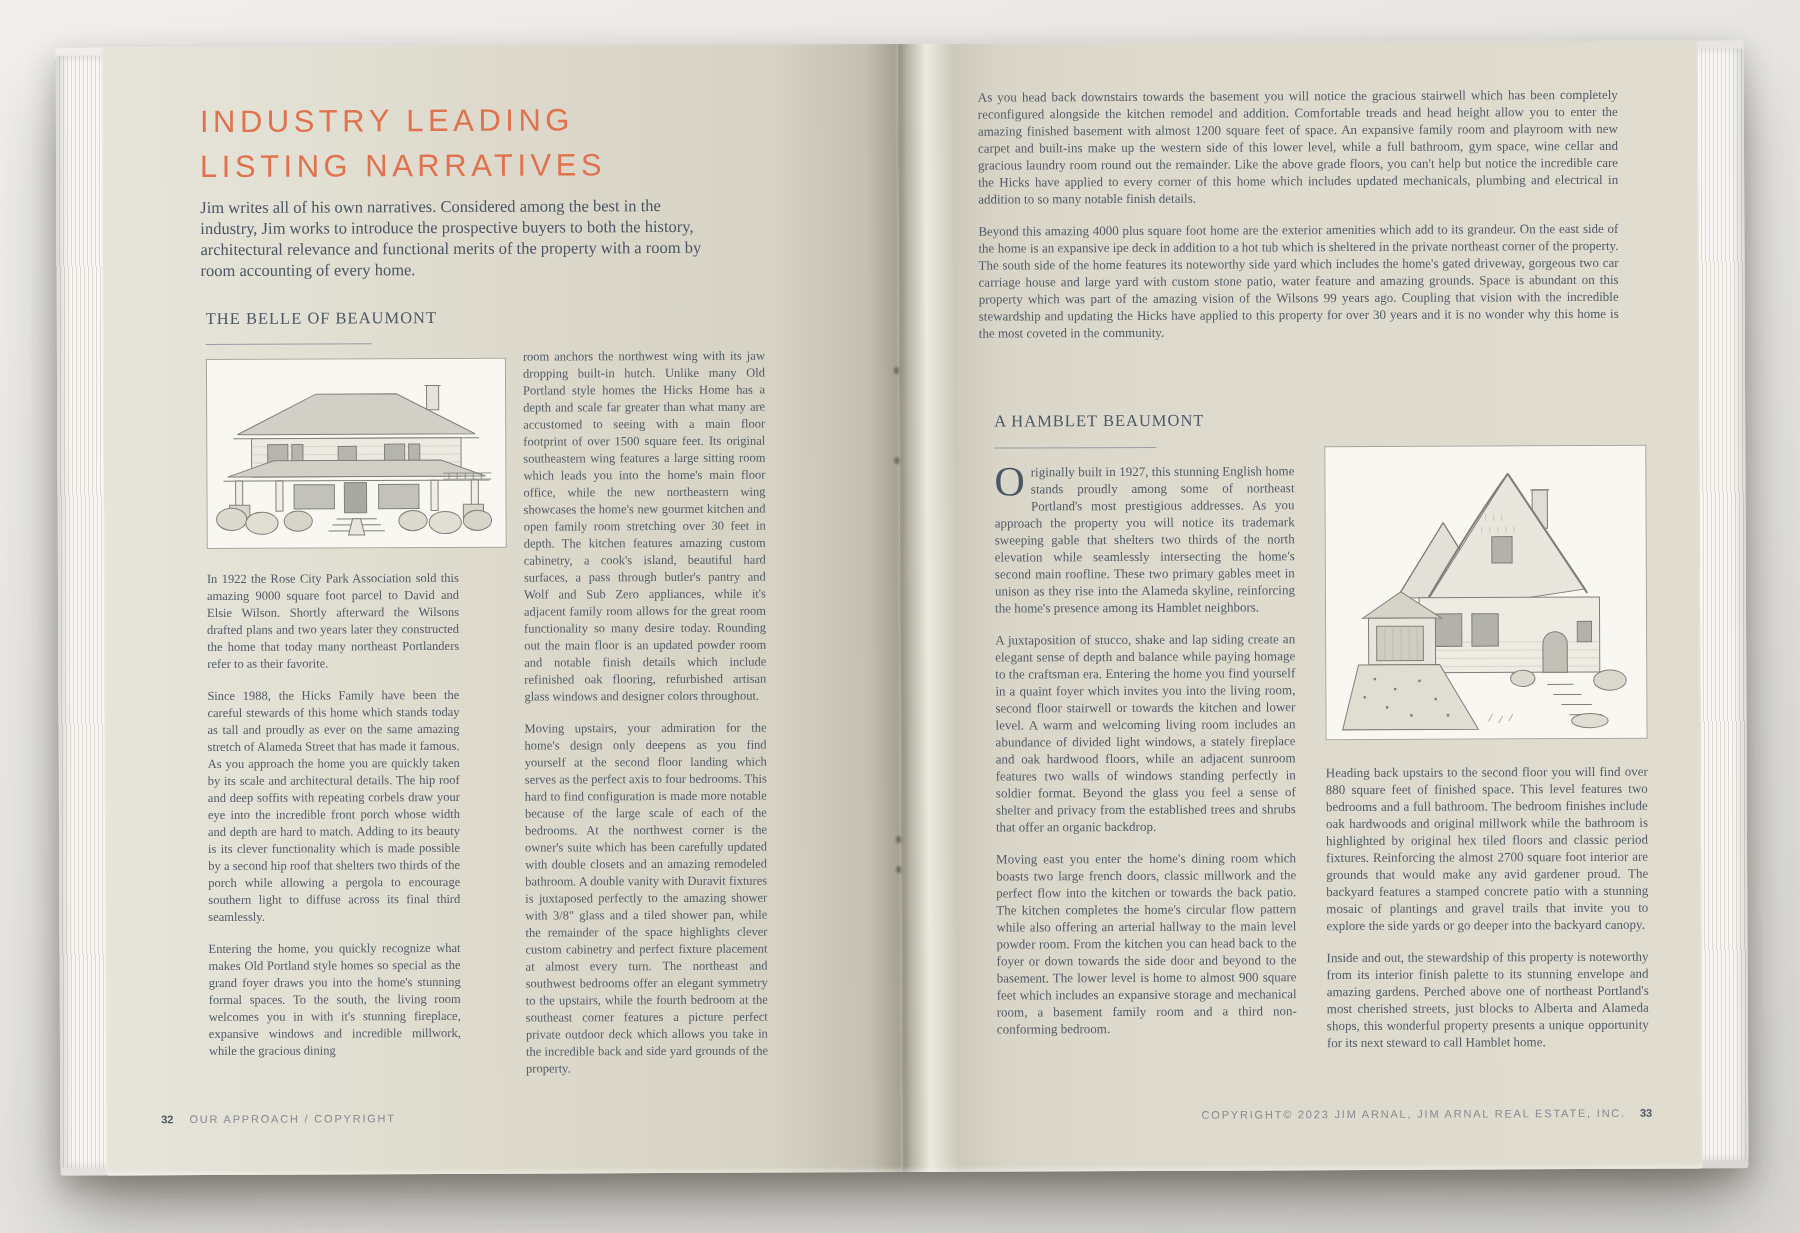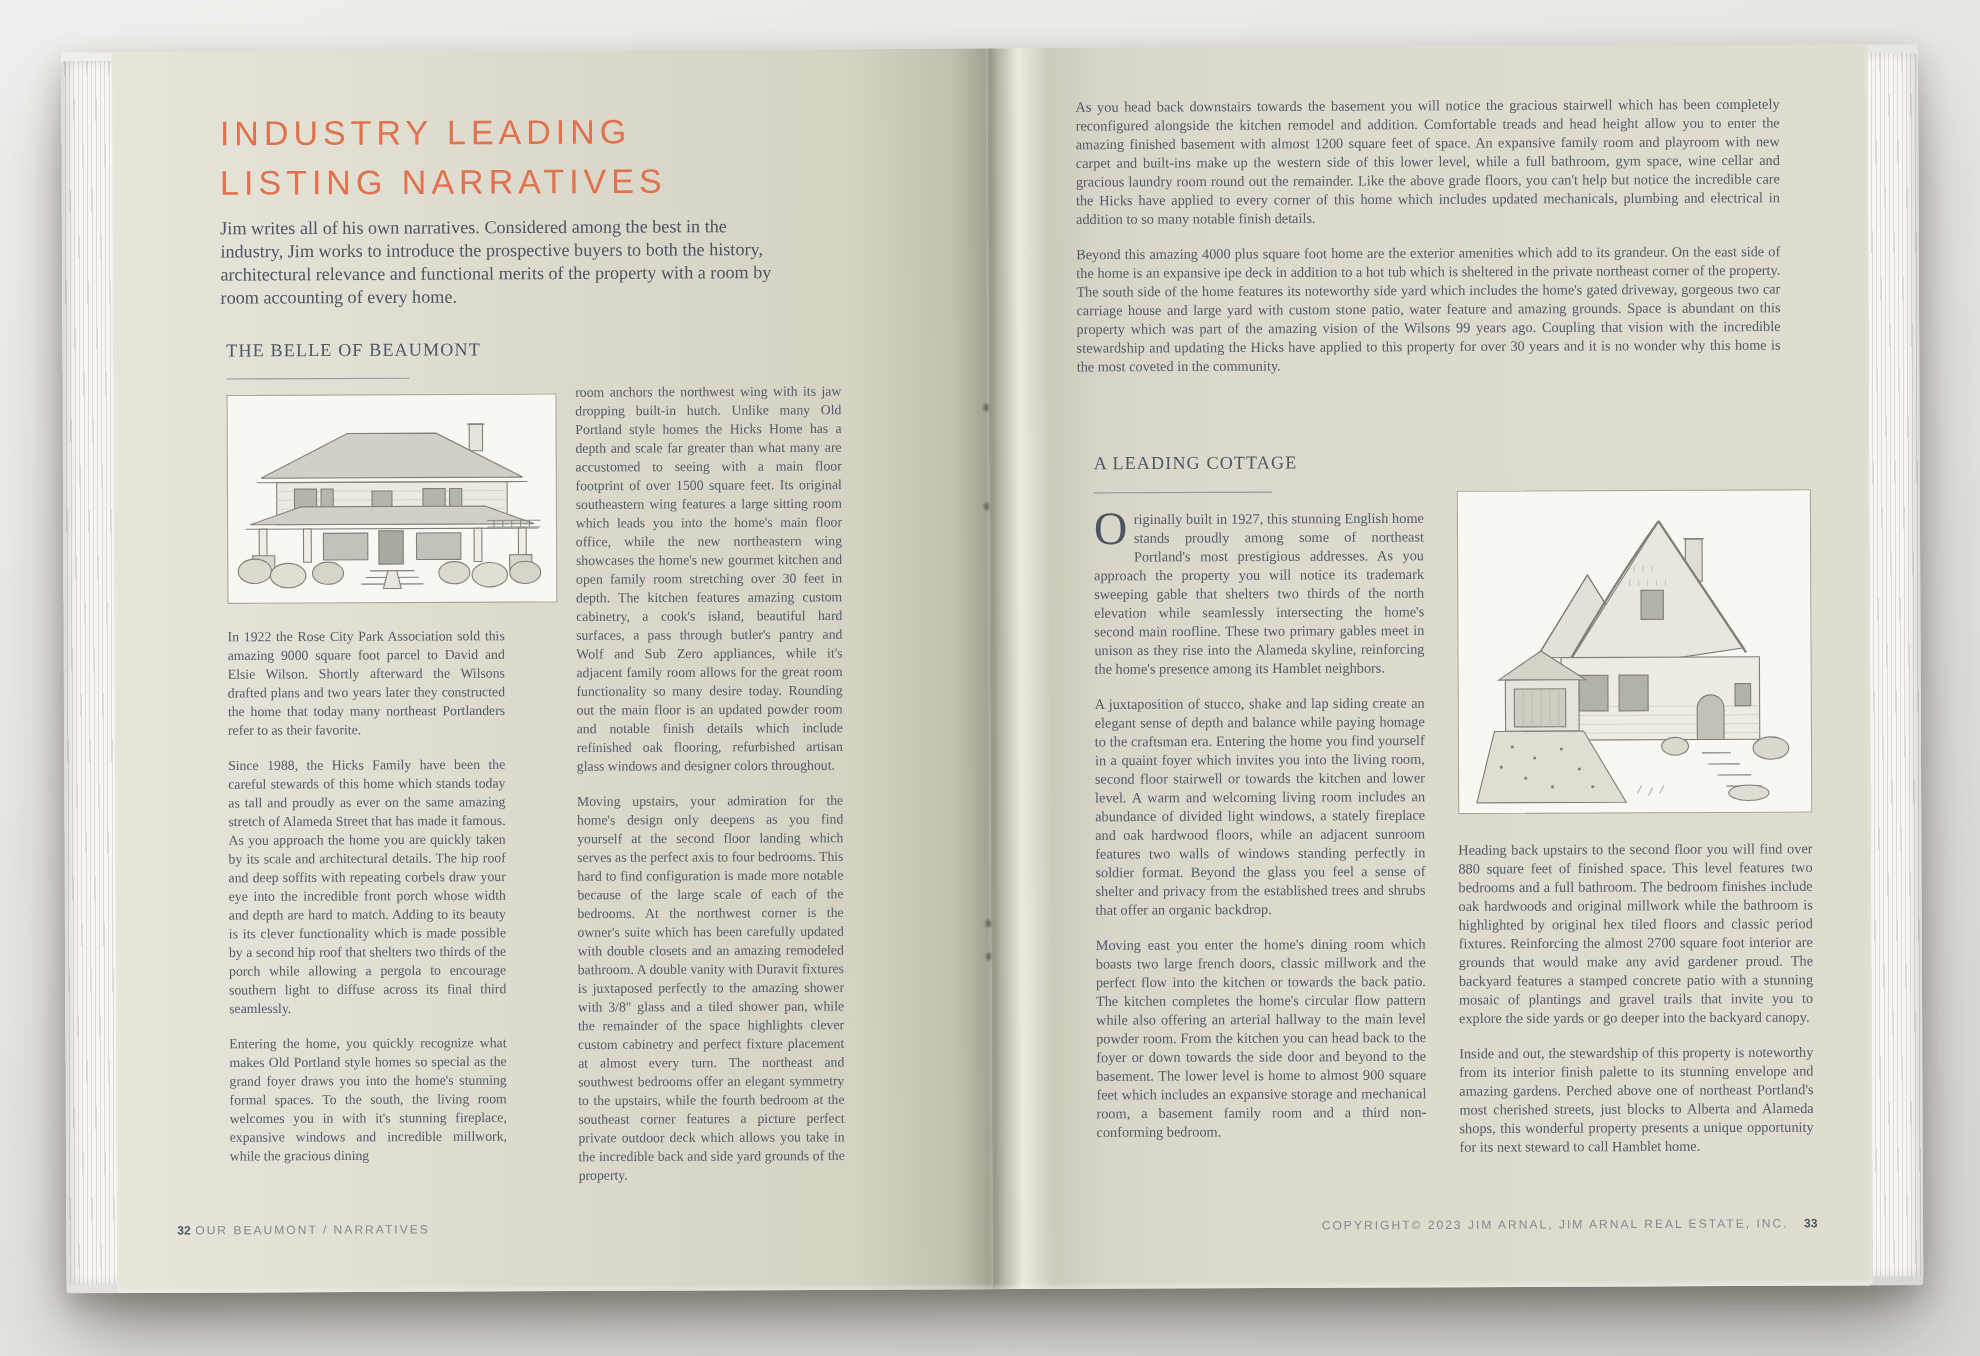--- a/index.html
+++ b/index.html
@@ -63,21 +63,21 @@
     padding:8px;box-sizing:border-box;}
   .illus1{left:103px;top:312px;width:300px;height:190px;}
   .illus2{left:425px;top:404px;width:322px;height:294px;}
   .illus-frame svg{display:block;width:100%;height:100%;}
 
   .footer{position:absolute;top:1066px;
     font-family:"Liberation Sans",sans-serif;font-size:11px;letter-spacing:1.8px;color:#84898f;}
   .footer-left{left:55px;}
   .footer-right{left:95px;width:655px;text-align:right;}
   .pagenum{font-weight:bold;color:#4e5764;letter-spacing:0;}
-  .footer-left .pagenum{margin-right:4px;}
+  .footer-left .pagenum{margin-right:16px;}
   .footer-right .pagenum{margin-left:14px;margin-top:27px;}
 </style>
 </head>
 <body>
 
 <div class="book">
   <div class="edge edge-left"></div>
   <div class="edge edge-right"></div>
 
   <div class="page page-left">
@@ -130,31 +130,31 @@
       <p class="bt">In 1922 the Rose City Park Association sold this amazing 9000 square foot parcel to David and Elsie Wilson.  Shortly afterward the Wilsons drafted plans and two years later they constructed the home that today many northeast Portlanders refer to as their favorite.</p>
       <p class="bt">Since 1988, the Hicks Family have been the careful stewards of this home which stands today as tall and proudly as ever on the same amazing stretch of Alameda Street that has made it famous.  As you approach the home you are quickly taken by its scale and architectural details.  The hip roof and deep soffits with repeating corbels draw your eye into the incredible front porch whose width and depth are hard to match.  Adding to its beauty is its clever functionality which is made possible by a second hip roof that shelters two thirds of the porch while allowing a pergola to encourage southern light to diffuse across its final third seamlessly.</p>
       <p class="bt">Entering the home, you quickly recognize what makes Old Portland style homes so special as the grand foyer draws you into the home's stunning formal spaces.  To the south, the living room welcomes you in with it's stunning fireplace, expansive windows and incredible millwork, while the gracious dining</p>
     </div>
     <div class="col pl-col2">
       <p class="bt">room anchors the northwest wing with its jaw dropping built-in hutch. Unlike many Old Portland style homes the Hicks Home has a depth and scale far greater than what many are accustomed to seeing with a main floor footprint of over 1500 square feet.  Its original southeastern wing features a large sitting room which leads you into the home's main floor office, while the new northeastern wing showcases the home's new gourmet kitchen and open family room stretching over 30 feet in depth.   The kitchen features amazing custom cabinetry, a cook's island, beautiful hard surfaces, a pass through butler's pantry and Wolf and Sub Zero appliances, while it's adjacent family room allows for the great room functionality so many desire today.  Rounding out the main floor is an updated powder room and notable finish details which include refinished oak flooring, refurbished artisan glass windows and designer colors throughout.</p>
       <p class="bt">Moving upstairs, your admiration for the home's design only deepens as you find yourself at the second floor landing which serves as the perfect axis to four bedrooms.  This hard to find configuration is made more notable because of the large scale of each of the bedrooms.  At the northwest corner is the owner's suite which has been carefully updated with double closets and an amazing remodeled bathroom.  A double vanity with Duravit fixtures is juxtaposed perfectly to the amazing shower with 3/8" glass and a tiled shower pan, while the remainder of the space highlights clever custom cabinetry and perfect fixture placement at almost every turn. The northeast and southwest bedrooms offer an elegant symmetry to the upstairs, while the fourth bedroom at the southeast corner features a picture perfect private outdoor deck which allows you take in the incredible back and side yard grounds of the property.</p>
     </div>
 
     <div class="footer footer-left">
-      <span class="pagenum">32</span><span>OUR BEAUMONT / NARRATIVES</span>
+      <span class="pagenum">32</span><span>OUR APPROACH / COPYRIGHT</span>
     </div>
   </div>
 
   <div class="page page-right">
     <div class="col pr-top">
       <p class="bt">As you head back downstairs towards the basement you will notice the gracious stairwell which has been completely reconfigured alongside the kitchen remodel and addition. Comfortable treads and head height allow you to enter the amazing finished basement with almost 1200 square feet of space.  An expansive family room and playroom with new carpet and built-ins make up the western side of this lower level, while a full bathroom, gym space, wine cellar and gracious laundry room round out the remainder.  Like the above grade floors, you can't help but notice the incredible care the Hicks have applied to every corner of this home which includes updated mechanicals, plumbing and electrical in addition to so many notable finish details.</p>
       <p class="bt">Beyond this amazing 4000 plus square foot home are the exterior amenities which add to its grandeur.  On the east side of the home is an expansive ipe deck in addition to a hot tub which is sheltered in the private northeast corner of the property.  The south side of the home features its noteworthy side yard which includes the home's gated driveway, gorgeous two car carriage house and large yard with custom stone patio, water feature and amazing grounds.  Space is abundant on this property which was part of the amazing vision of the Wilsons 99 years ago.  Coupling that vision with the incredible stewardship and updating the Hicks have applied to this property for over 30 years and it is no wonder why this home is the most coveted in the community.</p>
     </div>
 
-    <div class="sec-head h1-right">A LEADING COTTAGE</div>
+    <div class="sec-head h1-right">A HAMBLET BEAUMONT</div>
     <div class="sec-rule rule-right"></div>
 
     <div class="col pr-col1">
       <p class="bt"><span class="dropcap">O</span><span>riginally built in 1927, this stunning English home stands proudly among some of northeast Portland's most prestigious addresses. As you approach the property you will notice its trademark sweeping gable that shelters two thirds of the north elevation while seamlessly intersecting the home's second main roofline. These two primary gables meet in unison as they rise into the Alameda skyline, reinforcing the home's presence among its Hamblet neighbors.</span></p>
       <p class="bt">A juxtaposition of stucco, shake and lap siding create an elegant sense of depth and balance while paying homage to the craftsman era. Entering the home you find yourself in a quaint foyer which invites you into the living room, second floor stairwell or towards the kitchen and lower level. A warm and welcoming living room includes an abundance of divided light windows, a stately fireplace and oak hardwood floors, while an adjacent sunroom features two walls of windows standing perfectly in soldier format. Beyond the glass you feel a sense of shelter and privacy from the established trees and shrubs that offer an organic backdrop.</p>
       <p class="bt">Moving east you enter the home's dining room which boasts two large french doors, classic millwork and the perfect flow into the kitchen or towards the back patio. The kitchen completes the home's circular flow pattern while also offering an arterial hallway to the main level powder room. From the kitchen you can head back to the foyer or down towards the side door and beyond to the basement. The lower level is home to almost 900 square feet which includes an expansive storage and mechanical room, a basement family room and a third non-conforming bedroom.</p>
     </div>
 
     <div class="illus-frame illus2">
       <svg viewBox="0 0 300 270" stroke="#7f7f78" stroke-width="1" fill="none">

